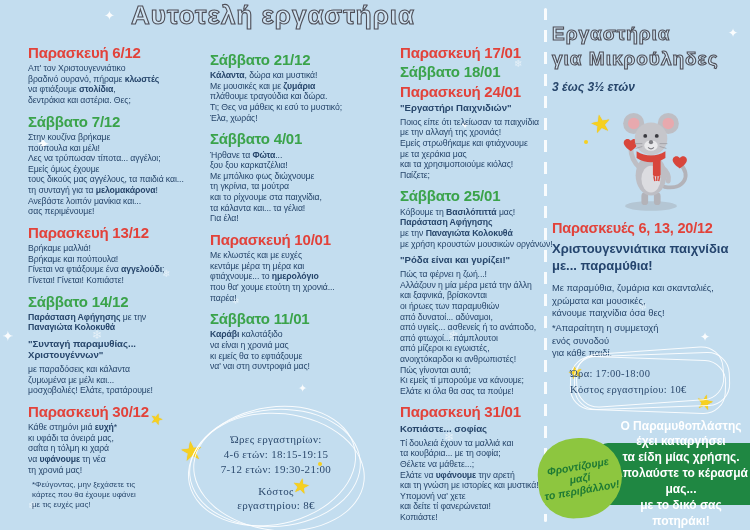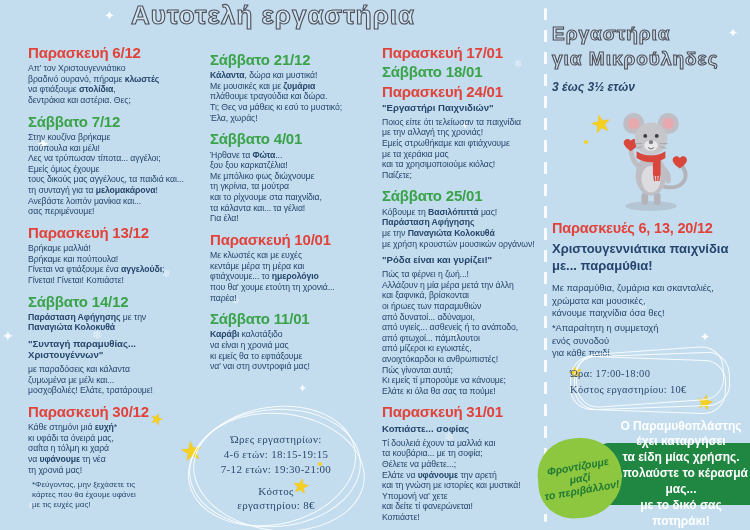--- a/index.html
+++ b/index.html
@@ -8,21 +8,21 @@
     background:#c3ddef;
     font-family:"Liberation Sans", sans-serif;
     color:#27466b;
   }
   
   .pre{white-space:pre-line;}
   .bold{font-weight:700;}
   .col{position:absolute; width:174px;}
   #col1{left:28px; top:44px;}
   #col2{left:210px; top:51px;}
-  #col3{left:382px; top:44px;}
+  #col3{left:400px; top:44px;}
   .session{margin:0 0 7px 0;}
   h3.h{
     margin:0 0 2px 0; font-size:15px; line-height:1.15; font-weight:700;
     letter-spacing:-0.2px;
   }
   .red{color:#e2423a;}
   .green{color:#3aa34a;}
   p.body{margin:0 0 5px 0; font-size:8.7px; line-height:1.22; color:#27466b; letter-spacing:-0.1px;}
   p.subhead{margin:2px 0 4px 0; font-size:9.6px; line-height:1.15; font-weight:700; color:#27466b;}
   p.footnote{margin:4px 0 0 4px; font-size:8px; line-height:1.25; color:#27466b;}

